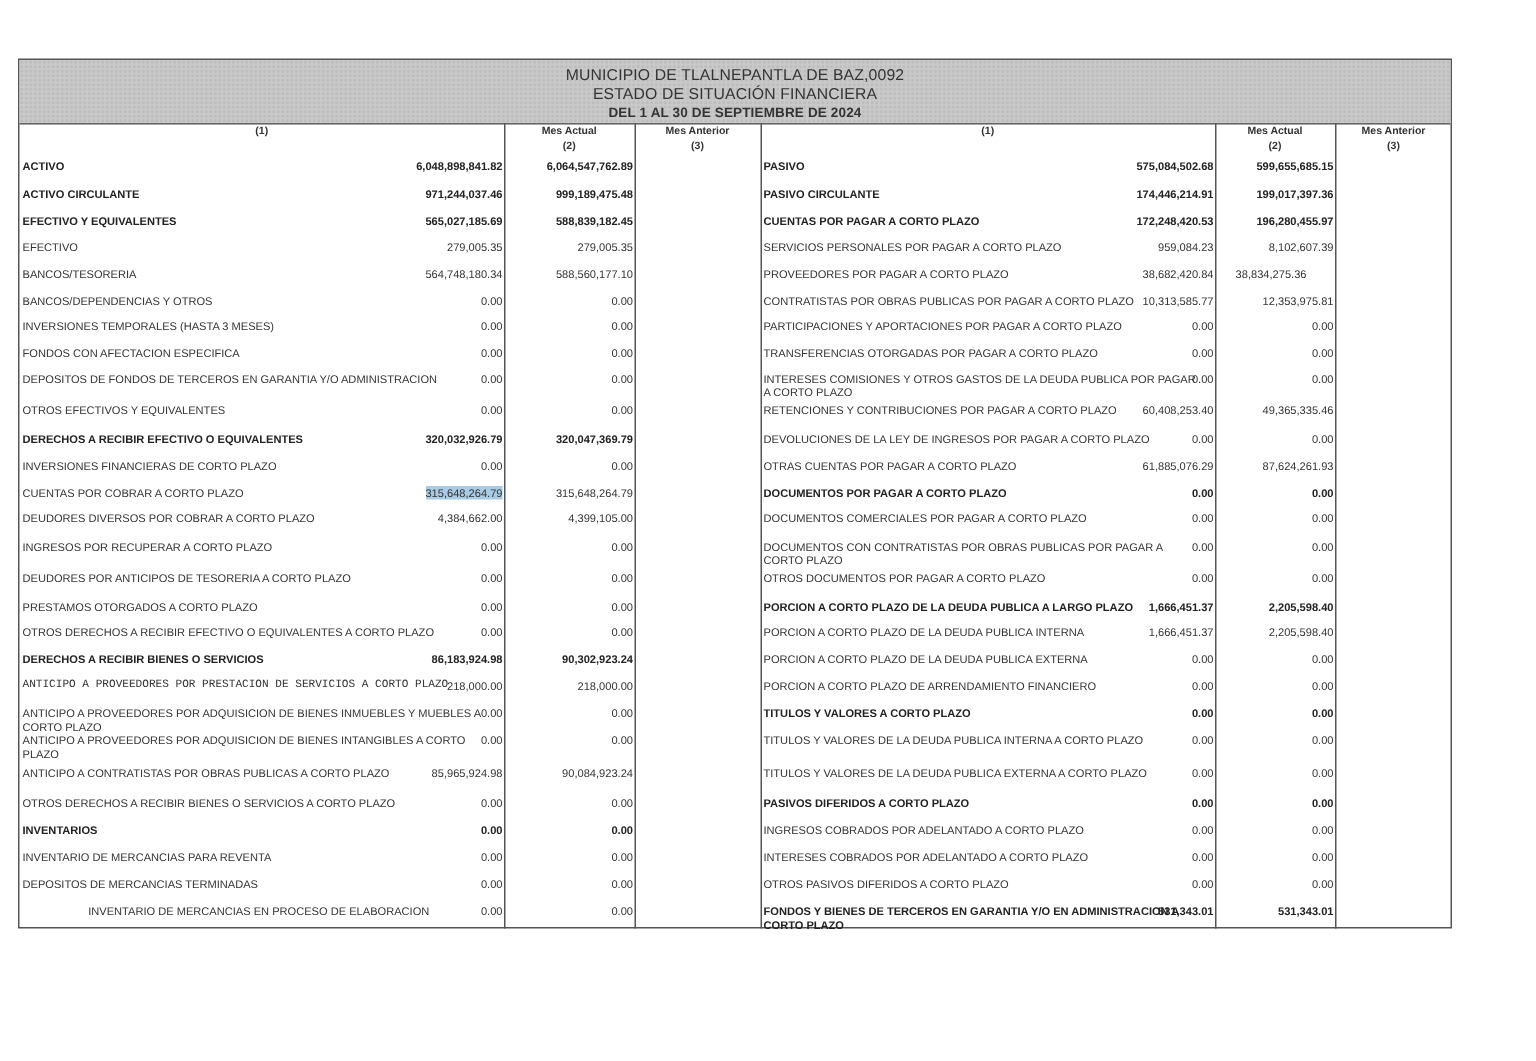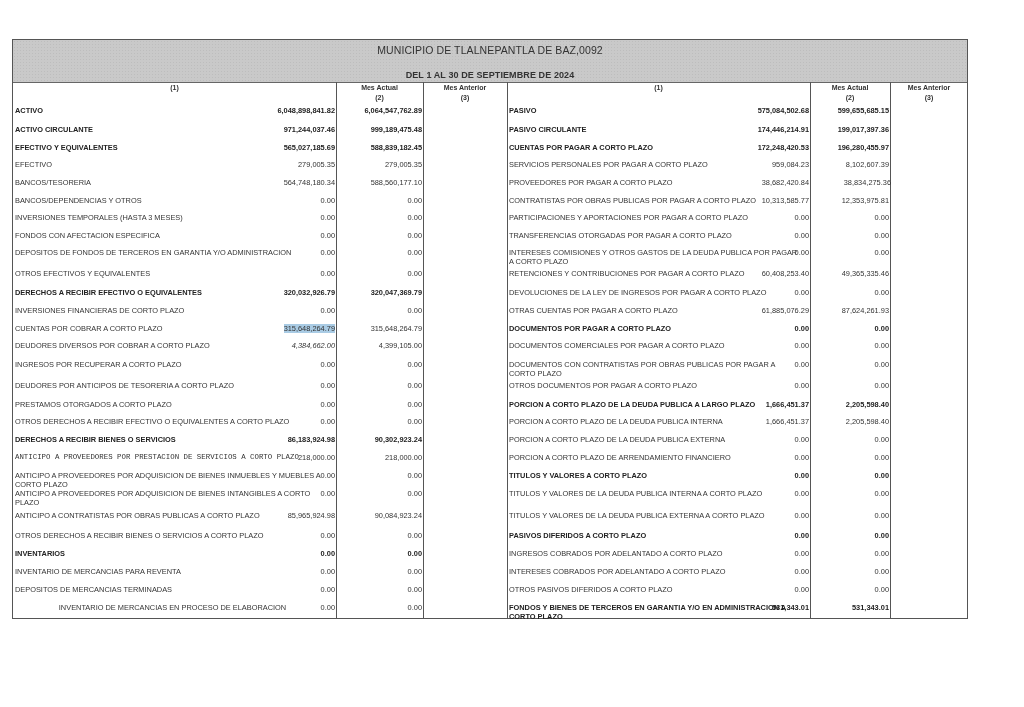--- a/index.html
+++ b/index.html
@@ -34,20 +34,21 @@
   .b { font-weight: bold; color: #222; }
   .hl { background: #a9cbe4; }
   .wrap { white-space: normal; }
 </style>
 </head>
 <body>
 
 <div class="sheet">
   <div class="banner">
     <div class="line l1">MUNICIPIO DE TLALNEPANTLA DE BAZ,0092</div>
+    <div class="line l2">ESTADO DE SITUACIÓN FINANCIERA</div>
     <div class="line l3 b">DEL 1 AL 30 DE SEPTIEMBRE DE 2024</div>
   </div>
 
   <div class="vline" style="left:323px"></div>
   <div class="vline" style="left:410px"></div>
   <div class="vline" style="left:494px"></div>
   <div class="vline" style="left:797px"></div>
   <div class="vline" style="left:877px"></div>
 
   <div class="hdr" style="left:0;width:323px"><span>(1)</span></div>
@@ -118,21 +119,21 @@
         <div class="cell num" style="right: 632px;">0.00</div>
         <div class="cell num" style="right: 545px;">0.00</div>
       </div>
       <div class="row" style="top: 284px;">
         <div class="cell lbl" style="left: 2px; width: 315px;">CUENTAS POR COBRAR A CORTO PLAZO</div>
         <div class="cell num hl" style="right: 632px;">315,648,264.79</div>
         <div class="cell num" style="right: 545px;">315,648,264.79</div>
       </div>
       <div class="row" style="top: 301px;">
         <div class="cell lbl" style="left: 2px; width: 315px;">DEUDORES DIVERSOS POR COBRAR A CORTO PLAZO</div>
-        <div class="cell num" style="right: 632px; font-style: italic;">4,384,662.00</div>
+        <div class="cell num" style="right: 632px;">4,384,662.00</div>
         <div class="cell num" style="right: 545px;">4,399,105.00</div>
       </div>
       <div class="row" style="top: 320px;">
         <div class="cell lbl" style="left: 2px; width: 315px;">INGRESOS POR RECUPERAR A CORTO PLAZO</div>
         <div class="cell num" style="right: 632px;">0.00</div>
         <div class="cell num" style="right: 545px;">0.00</div>
       </div>
       <div class="row" style="top: 341px;">
         <div class="cell lbl" style="left: 2px; width: 315px;">DEUDORES POR ANTICIPOS DE TESORERIA A CORTO PLAZO</div>
         <div class="cell num" style="right: 632px;">0.00</div>
@@ -216,21 +217,21 @@
         <div class="cell num b" style="right: 78px;">196,280,455.97</div>
       </div>
       <div class="row" style="top: 120px;">
         <div class="cell lbl" style="left: 496px; width: 290px;">SERVICIOS PERSONALES POR PAGAR A CORTO PLAZO</div>
         <div class="cell num" style="right: 158px;">959,084.23</div>
         <div class="cell num" style="right: 78px;">8,102,607.39</div>
       </div>
       <div class="row" style="top: 138px;">
         <div class="cell lbl" style="left: 496px; width: 290px;">PROVEEDORES POR PAGAR A CORTO PLAZO</div>
         <div class="cell num" style="right: 158px;">38,682,420.84</div>
-        <div class="cell num" style="right: 76px;">38,834,275.36</div>
+        <div class="cell num" style="right: 96px;">38,834,275.36</div>
       </div>
       <div class="row" style="top: 156px;">
         <div class="cell lbl" style="left: 496px; width: 290px;">CONTRATISTAS POR OBRAS PUBLICAS POR PAGAR A CORTO PLAZO</div>
         <div class="cell num" style="right: 158px;">10,313,585.77</div>
         <div class="cell num" style="right: 78px;">12,353,975.81</div>
       </div>
       <div class="row" style="top: 173px;">
         <div class="cell lbl" style="left: 496px; width: 290px;">PARTICIPACIONES Y APORTACIONES POR PAGAR A CORTO PLAZO</div>
         <div class="cell num" style="right: 158px;">0.00</div>
         <div class="cell num" style="right: 78px;">0.00</div>

